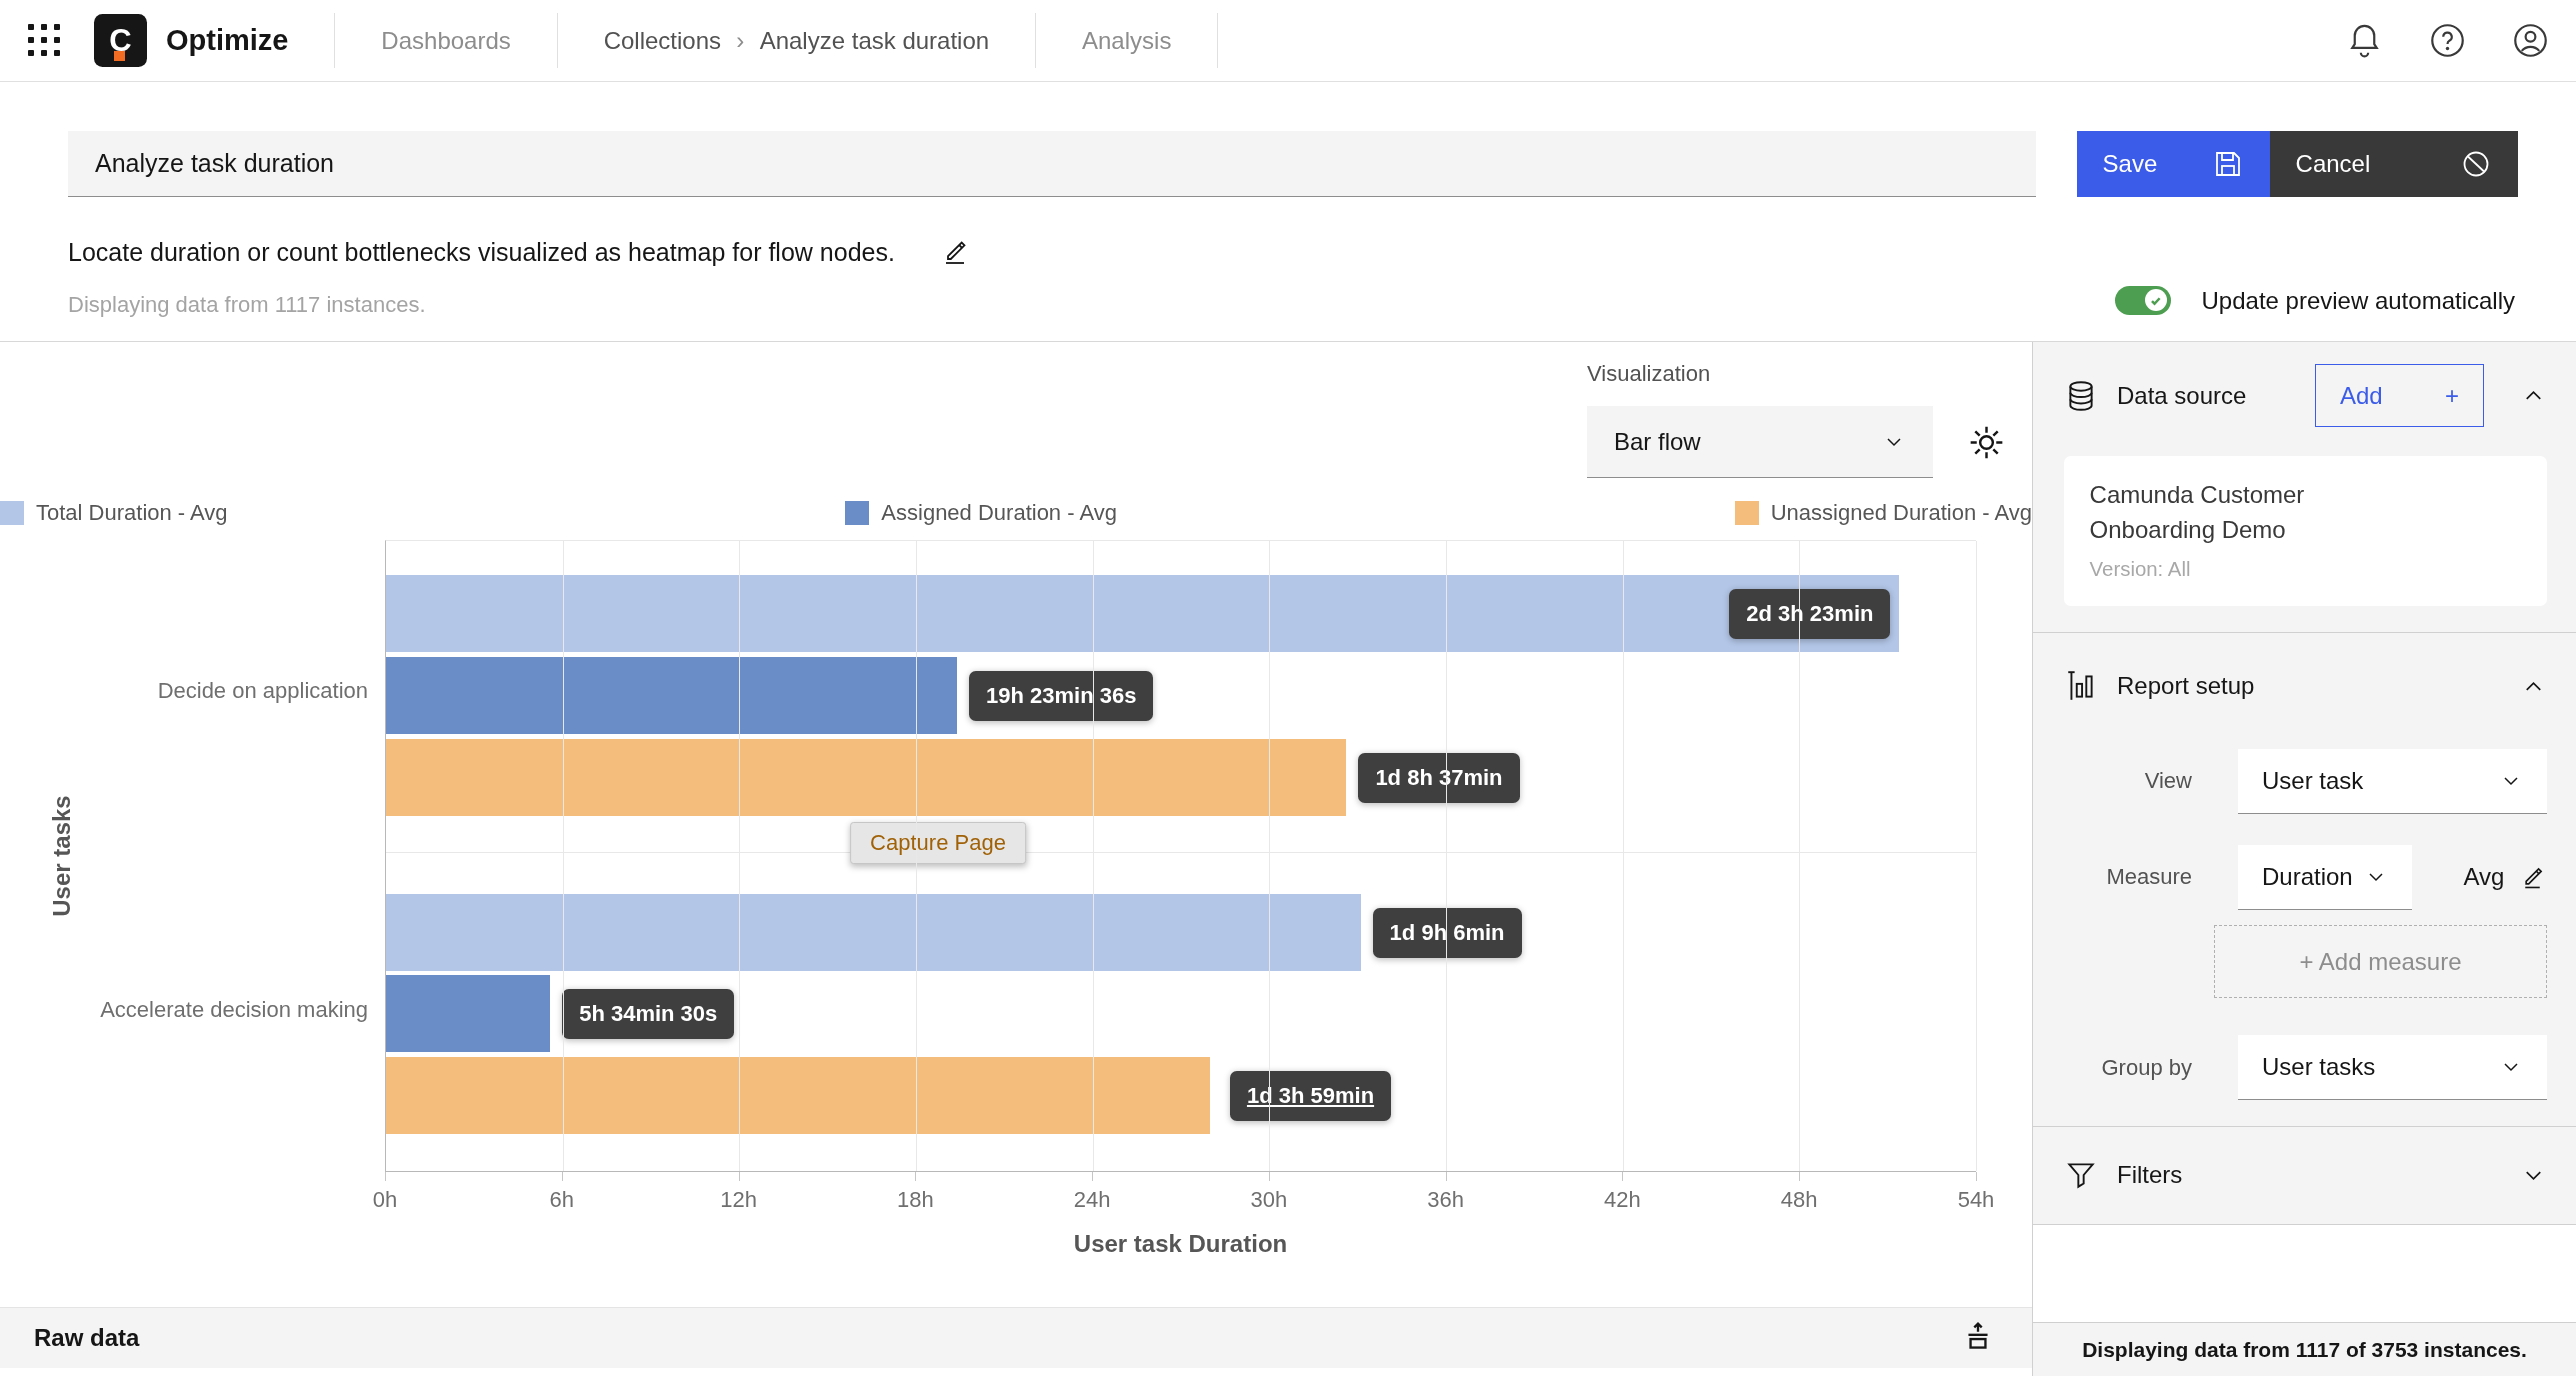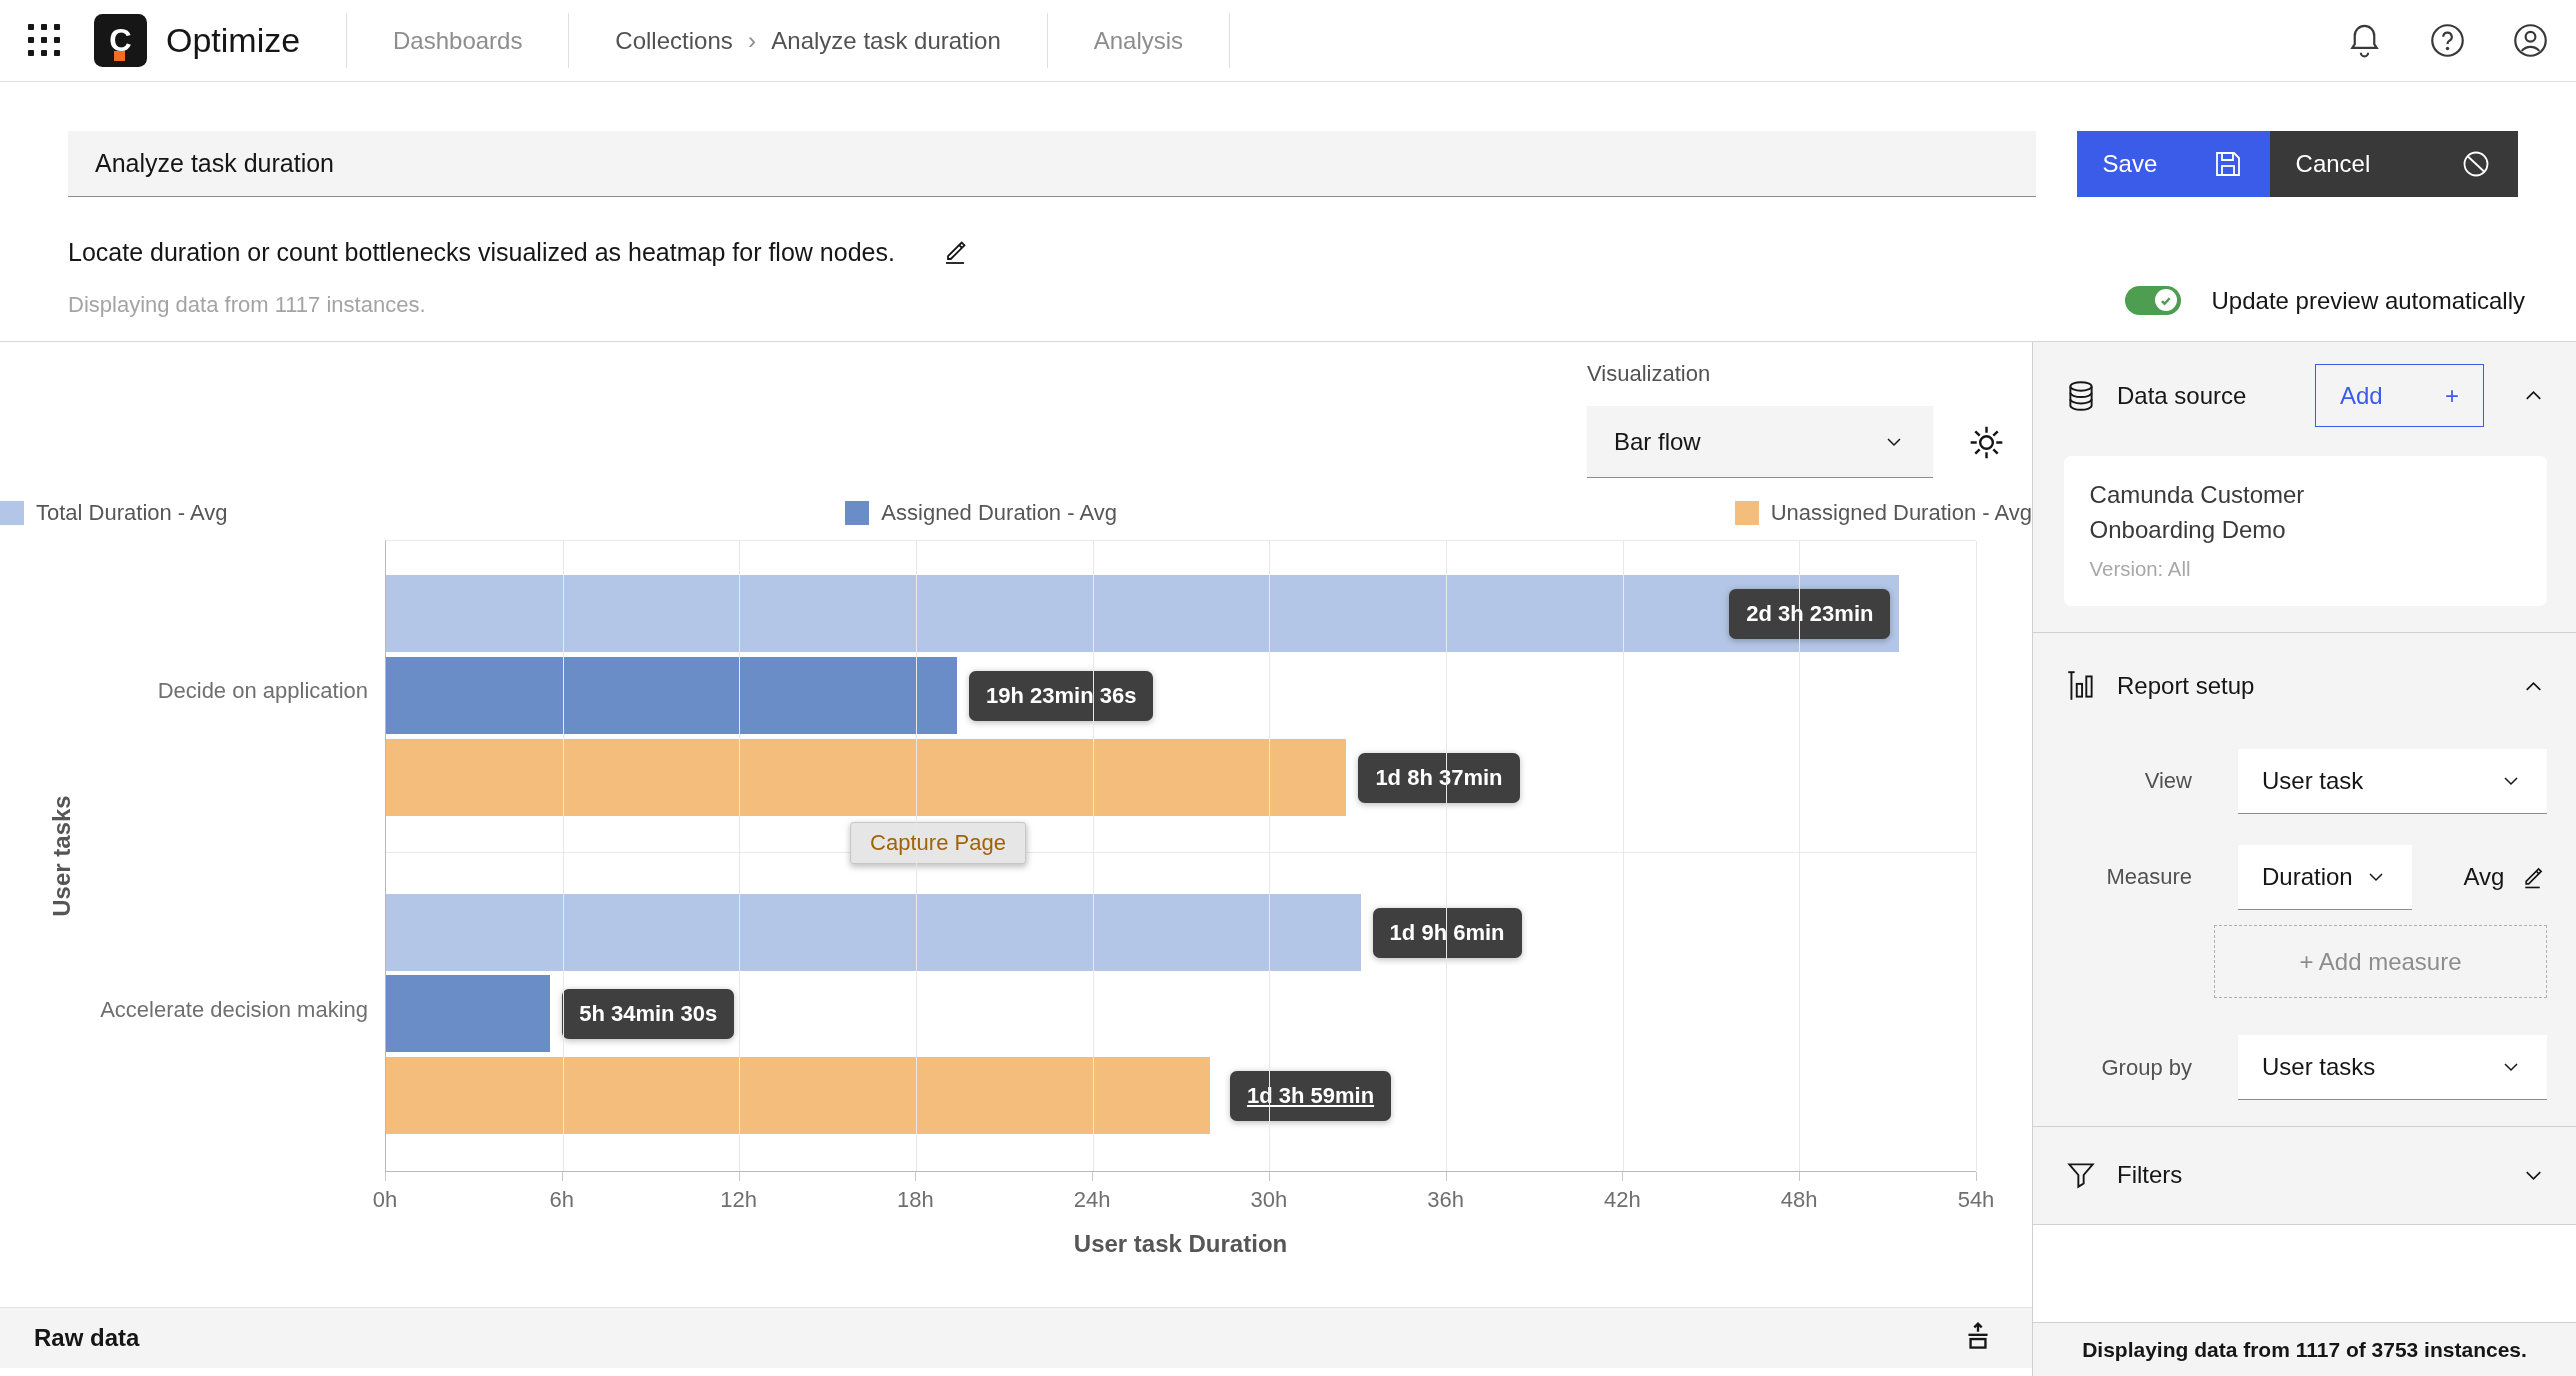--- a/index.html
+++ b/index.html
@@ -12,21 +12,21 @@
     border-bottom:0.9px solid #e0e0e0; background:#fff; flex:0 0 auto; }
   .grid-btn { width:41px; height:41px; margin-right:29px; display:grid;
     grid-template-columns:repeat(3,6.8px); grid-template-rows:repeat(3,6.8px);
     gap:6px; place-content:center; cursor:pointer; }
   .grid-btn i { background:#161616; width:6px; height:6px; border-radius:0.9px; }
   .brand { display:flex; align-items:center; gap:19px; padding-right:46px; }
   .logo { width:53px; height:53px; background:#161616; border-radius:8.5px; position:relative;
     display:flex; align-items:center; justify-content:center; color:#fff; font-weight:bold;
     font-size:31px; }
   .logo .px { position:absolute; left:20.4px; bottom:6px; width:10.2px; height:10.2px; background:#f26c24; }
-  .product { font-size:34px; font-weight:normal; }
+  .product { font-size:29px; font-weight:bold; }
   .nav-sep { width:0.9px; height:55px; background:#e0e0e0; }
   .nav-link { padding:0 46px; font-size:24px; color:#8d8d8d; height:82px;
     display:flex; align-items:center; cursor:pointer; white-space:nowrap; }
   .nav-link.active { color:#525252; }
   .crumbs { display:flex; gap:15.3px; align-items:center; }
   .crumb-sep { color:#8d8d8d; }
   .nav-spacer { flex:1; }
   .nav-icons { display:flex; gap:44px; margin-right:25.6px; }
   .nav-icon { width:39px; height:39px; cursor:pointer; }
   .nav-icon svg { width:100%; height:100%; stroke:#393939; fill:none; stroke-width:1.8; }
@@ -40,21 +40,21 @@
   .btn { height:66px; display:flex; align-items:center; justify-content:space-between;
     color:#fff; font-size:24px; padding:0 25.6px; cursor:pointer; }
   .btn svg { width:32px; height:32px; stroke:#fff; fill:none; stroke-width:1.8; }
   .btn-save { width:193px; background:#3b5ce9; }
   .btn-cancel { width:248px; background:#393939; }
   .desc-row { margin-top:39px; display:flex; align-items:center; gap:44px; }
   .desc-text { font-size:25px; color:#161616; }
   .edit-icon { width:32px; height:32px; cursor:pointer; }
   .edit-icon svg { width:100%; height:100%; stroke:#161616; fill:none; stroke-width:1.8; }
   .note { margin-top:24px; font-size:22px; color:#a4a4a4; }
-  .toggle-row { position:absolute; right:51px; top:204px; display:flex; align-items:center; gap:31px; }
+  .toggle-row { position:absolute; right:61px; top:204px; display:flex; align-items:center; gap:31px; }
   .toggle { width:56px; height:29px; border-radius:14.5px; background:#4d9e51; position:relative; cursor:pointer; }
   .toggle .knob { position:absolute; right:3.4px; top:3.4px; width:22px; height:22px; border-radius:50%;
     background:#fff; display:flex; align-items:center; justify-content:center; }
   .toggle .knob svg { width:13.6px; height:13.6px; stroke:#4d9e51; stroke-width:3; fill:none; }
   .toggle-label { font-size:24px; color:#161616; }
 
   
   .main { flex:1; display:flex; border-top:0.9px solid #d8d8d8; min-height:0; }
   .chart-panel { flex:1; position:relative; background:#fff; }
 

